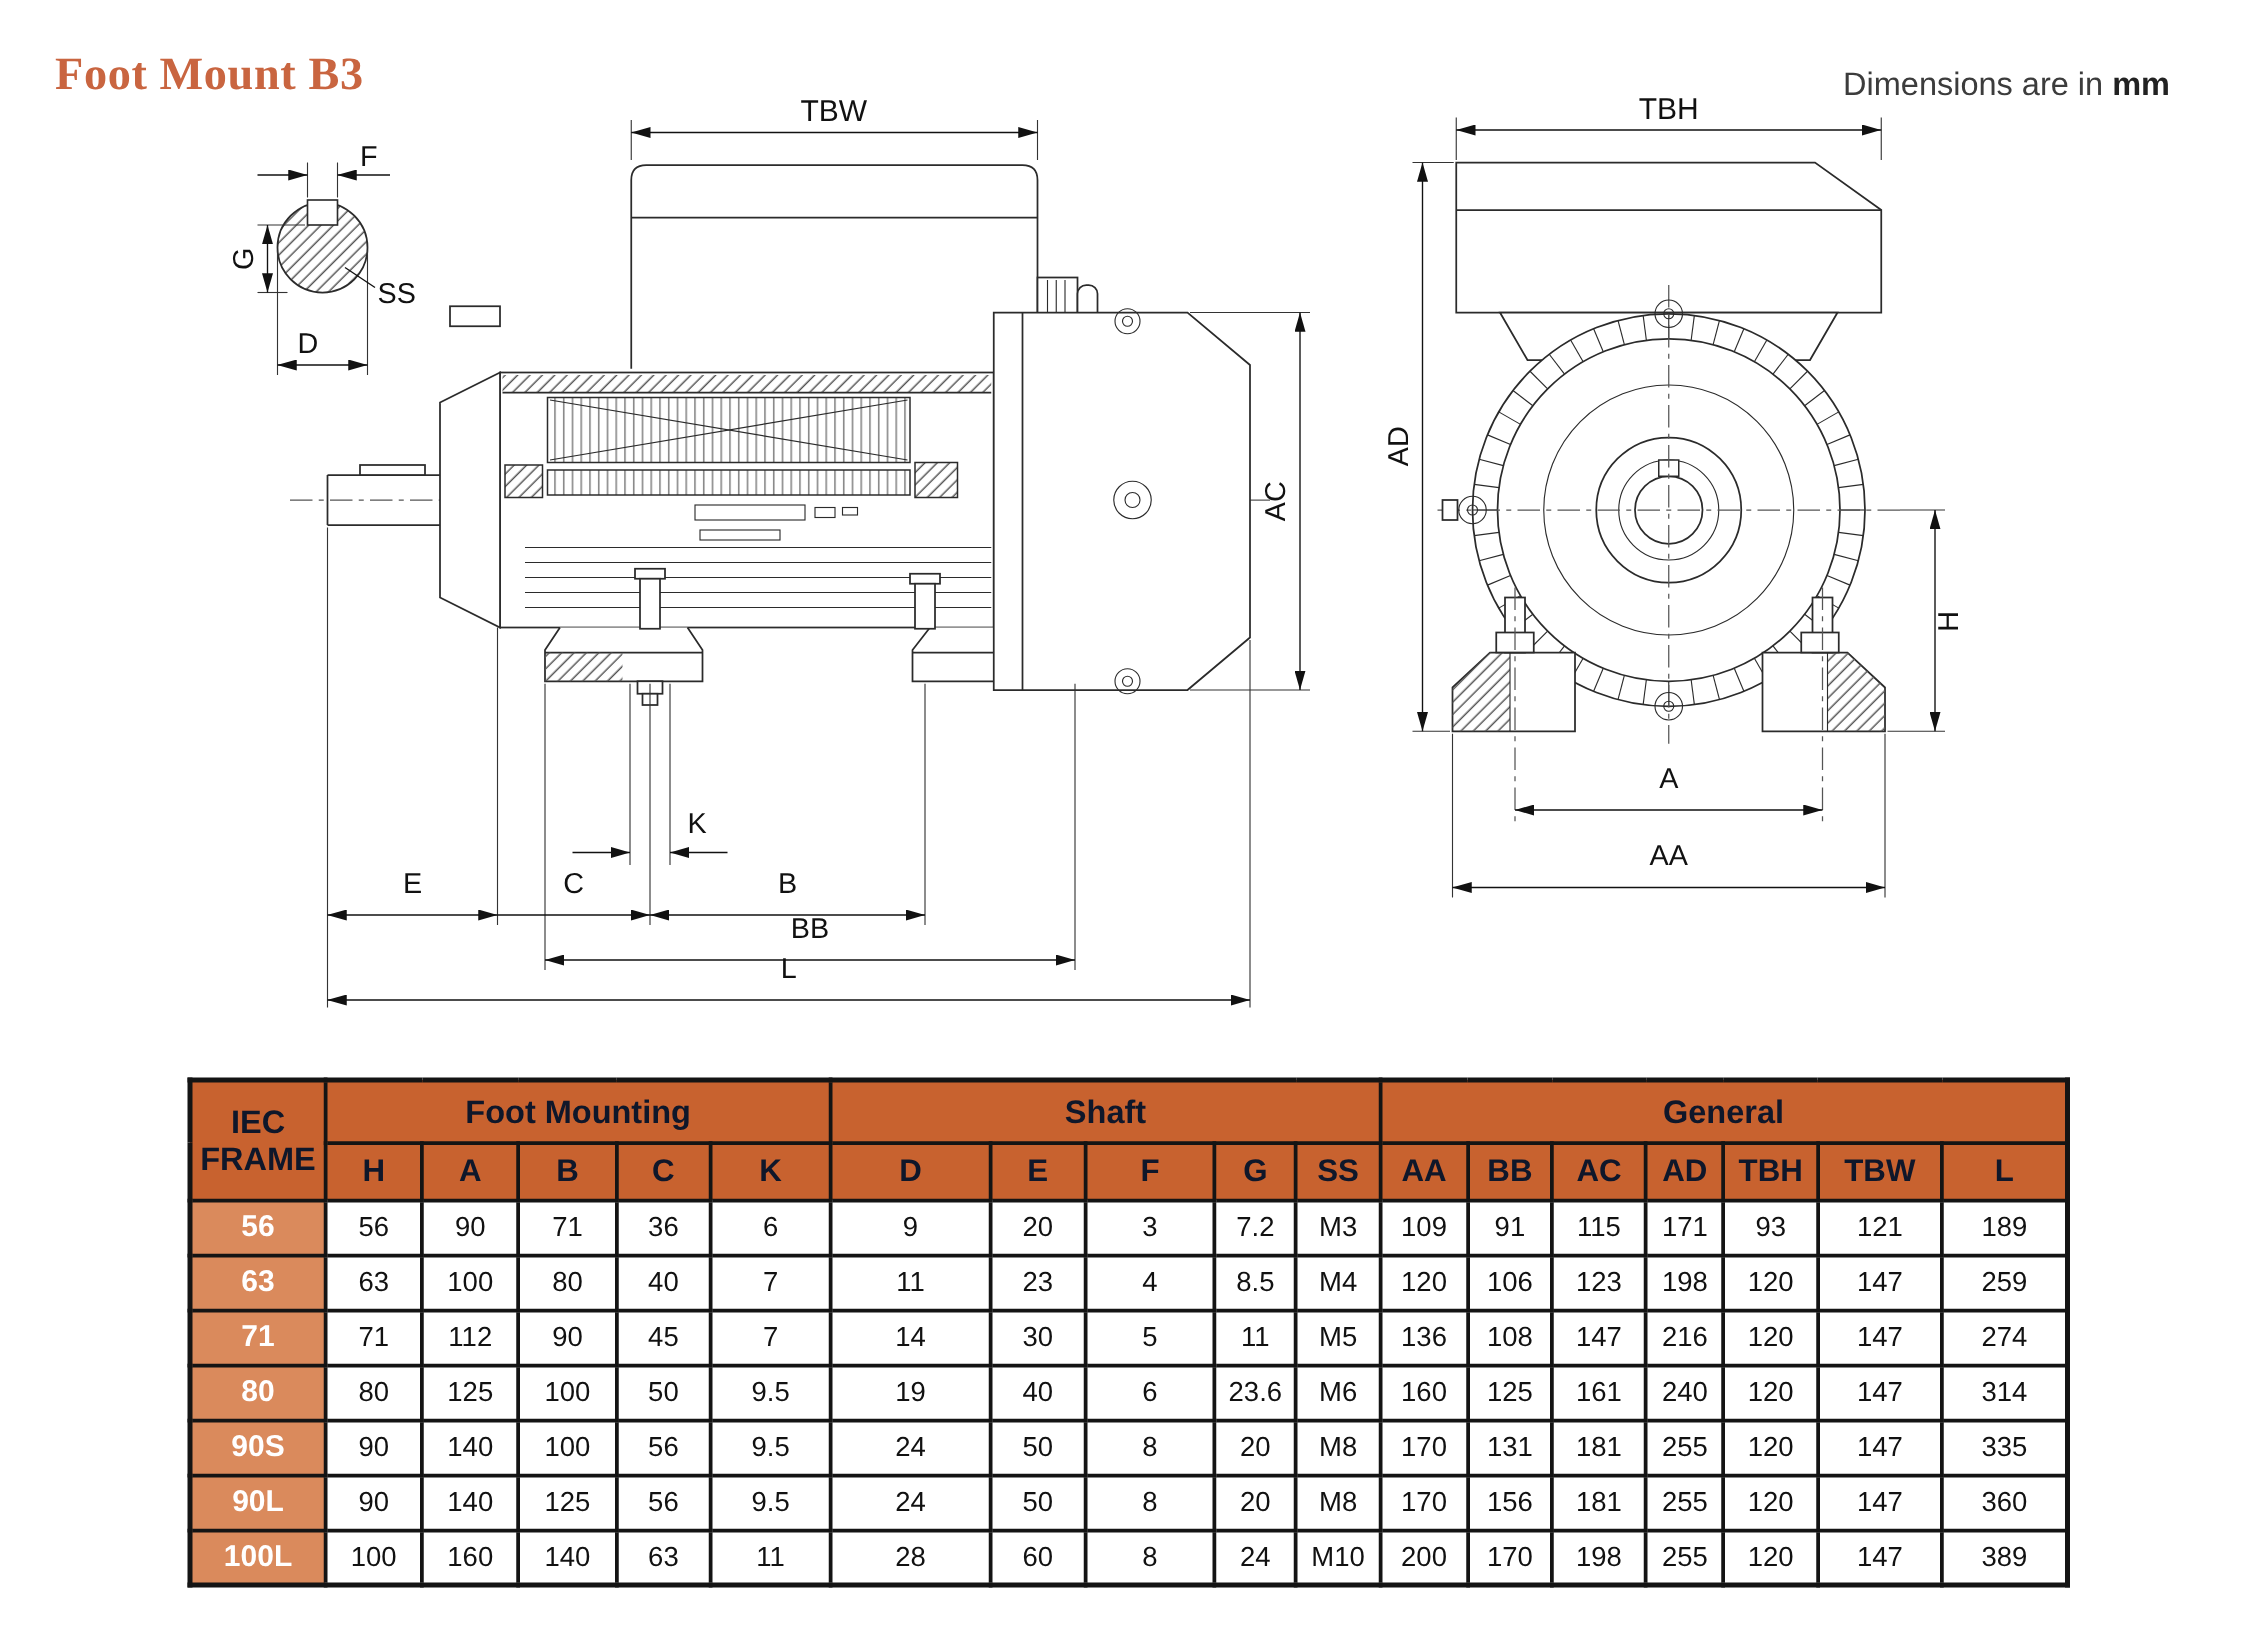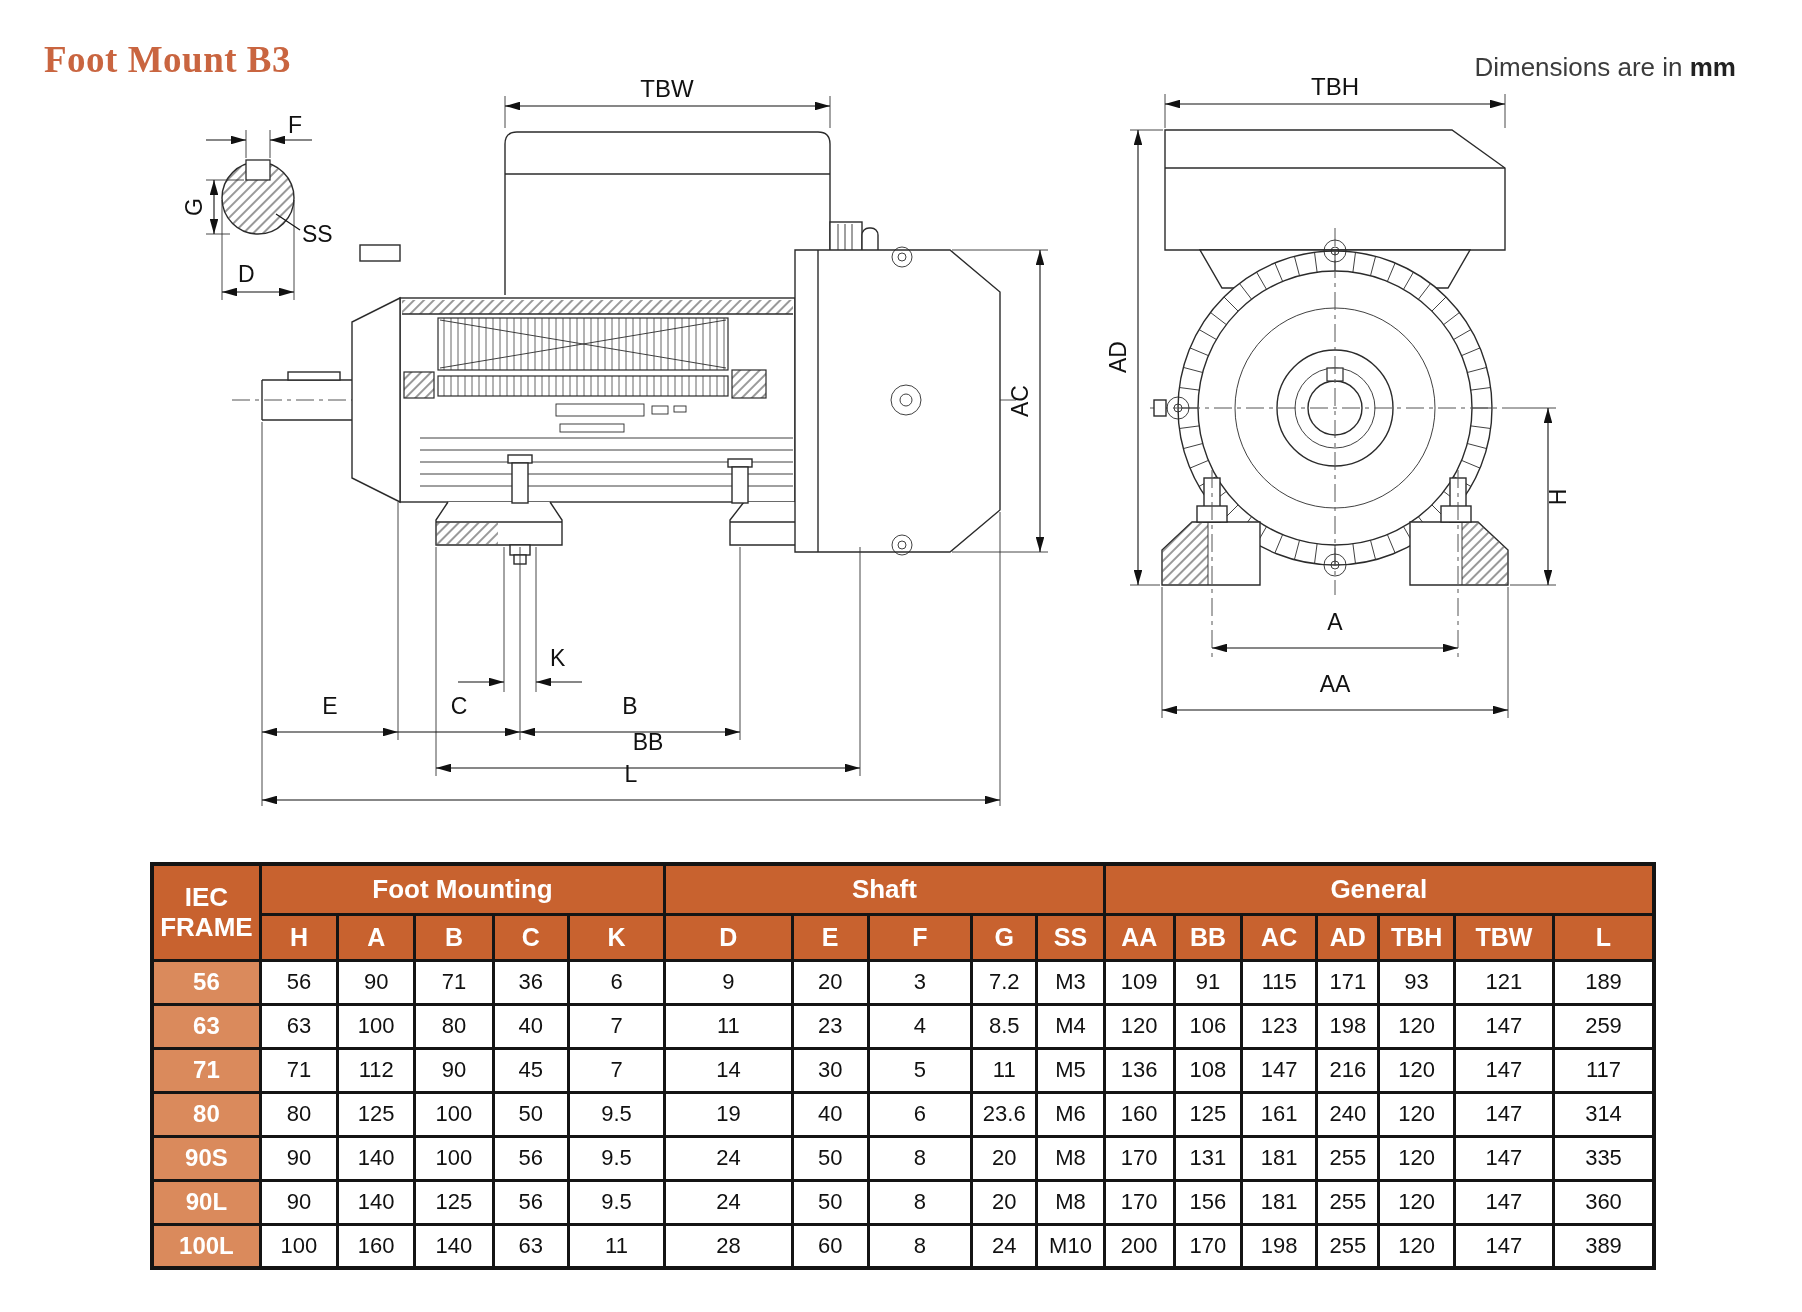--- a/index.html
+++ b/index.html
@@ -34,21 +34,21 @@
     border:4px solid var(--tbl-border);
     font-family:"Liberation Sans",sans-serif;
   }
   table.dims th,table.dims td{
     border:3px solid var(--tbl-border);text-align:center;vertical-align:middle;padding:0;
   }
   tr.grp{height:50px;}
   tr.sub{height:46px;}
   tbody tr{height:44px;}
   tr.grp th, tr.sub th{
-    background:var(--hdr-bg);color:#ffffff;font-weight:bold;
+    background:var(--hdr-bg);color:#0f172a;font-weight:bold;
   }
   tr.grp th{font-size:26px;}
   tr.sub th{font-size:25px;}
   th.frame-h{font-size:24px;line-height:1.18;background:var(--hdr-bg);color:#fff;}
   tbody th.frame{
     background:var(--frame-bg);color:#fff;font-weight:bold;font-size:24px;
   }
   tbody td{background:#fff;color:#111;font-size:22px;}
 </style>
 </head>
@@ -420,21 +420,21 @@
         <td>30</td>
         <td>5</td>
         <td>11</td>
         <td>M5</td>
         <td>136</td>
         <td>108</td>
         <td>147</td>
         <td>216</td>
         <td>120</td>
         <td>147</td>
-        <td>117</td>
+        <td>274</td>
       </tr>
       <tr>
         <th class="frame">80</th>
         <td>80</td>
         <td>125</td>
         <td>100</td>
         <td>50</td>
         <td>9.5</td>
         <td>19</td>
         <td>40</td>

